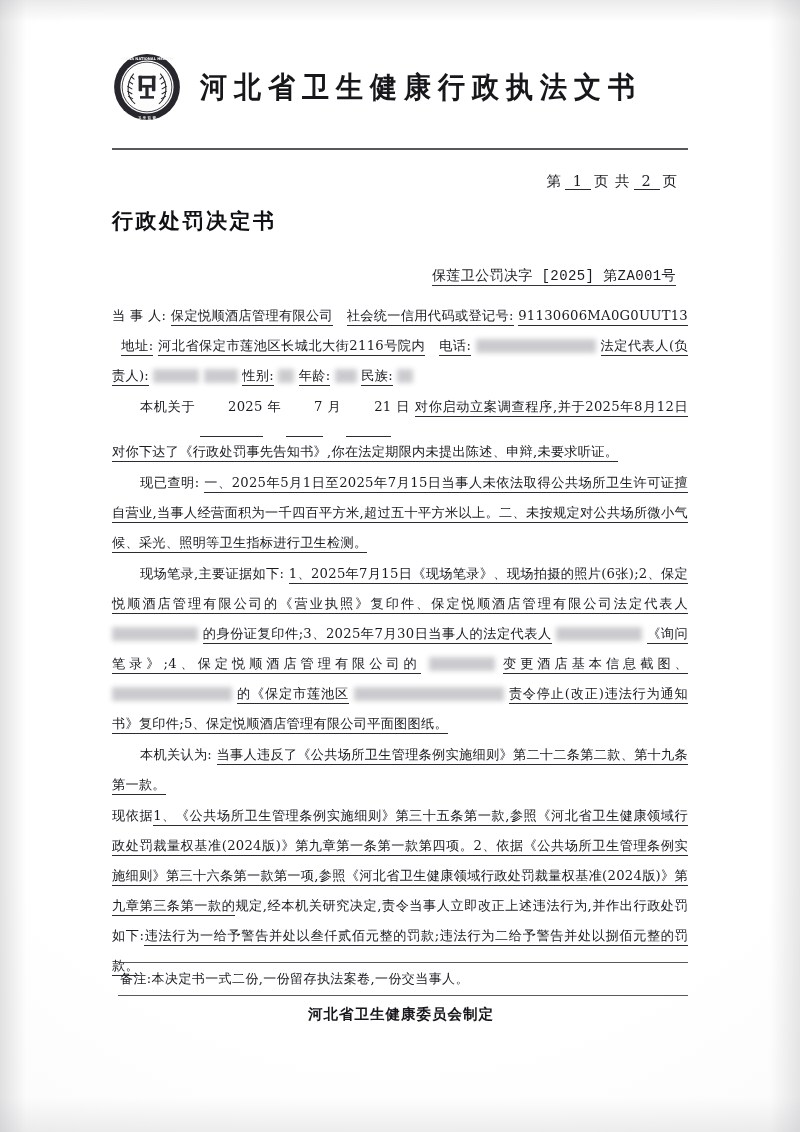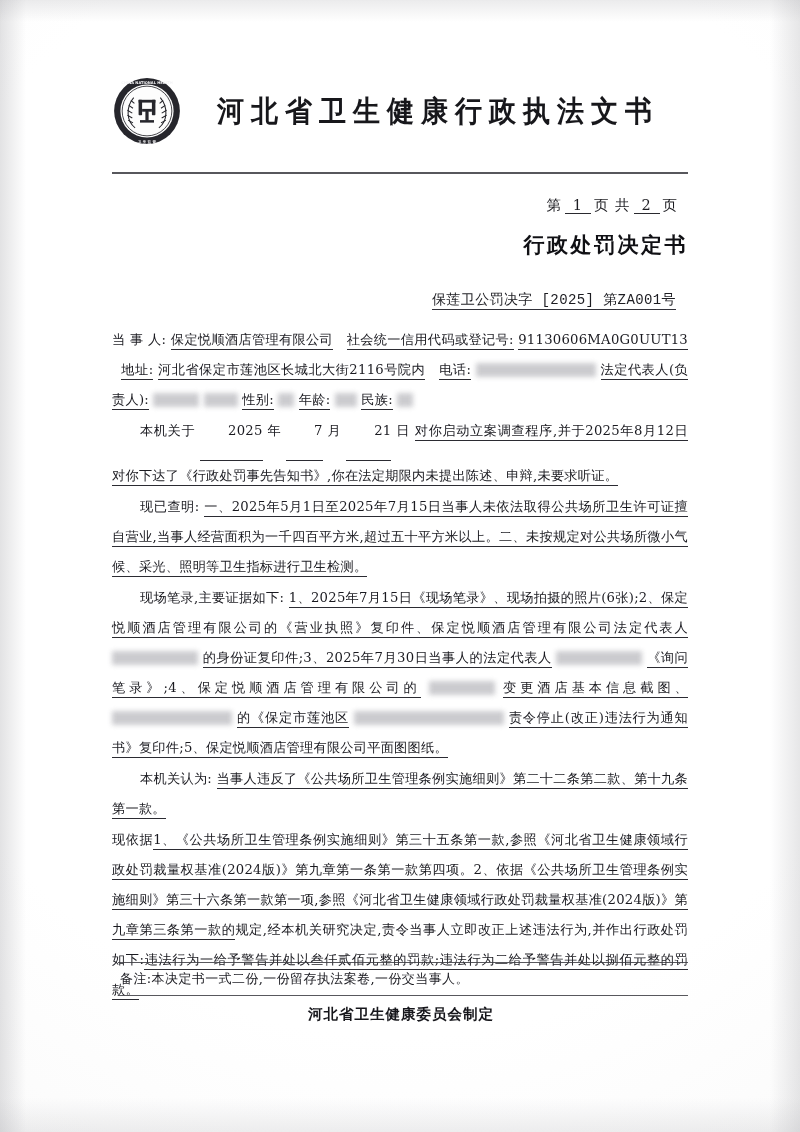--- a/index.html
+++ b/index.html
@@ -60,22 +60,22 @@
   .content {
     position: absolute;
     left: 0; right: 0; top: 0;
     padding: 0 112px;
   }
 
   
   .masthead {
     display: flex;
     align-items: center;
-    gap: 35px;
-    padding-top: 72px;
+    gap: 18px;
+    padding-top: 48px;
     height: 78px;
   }
   .emblem {
     width: 70px;
     height: 70px;
     flex: 0 0 70px;
     position: relative;
   }
   .emblem svg { display: block; }
 
@@ -110,21 +110,21 @@
     display: inline-block;
     min-width: 26px;
     text-align: center;
     border-bottom: 1px solid #2a2a2f;
     margin: 0 3px;
   }
 
   
   .doc-title {
     margin-top: 16px;
-    text-align: right;
+    text-align: left;
     font-size: 21px;
     font-weight: 700;
     letter-spacing: 2.5px;
     color: #101014;
     font-family: "DejaVu Sans", sans-serif;
   }
 
   
   .case-no {
     margin-top: 32px;

